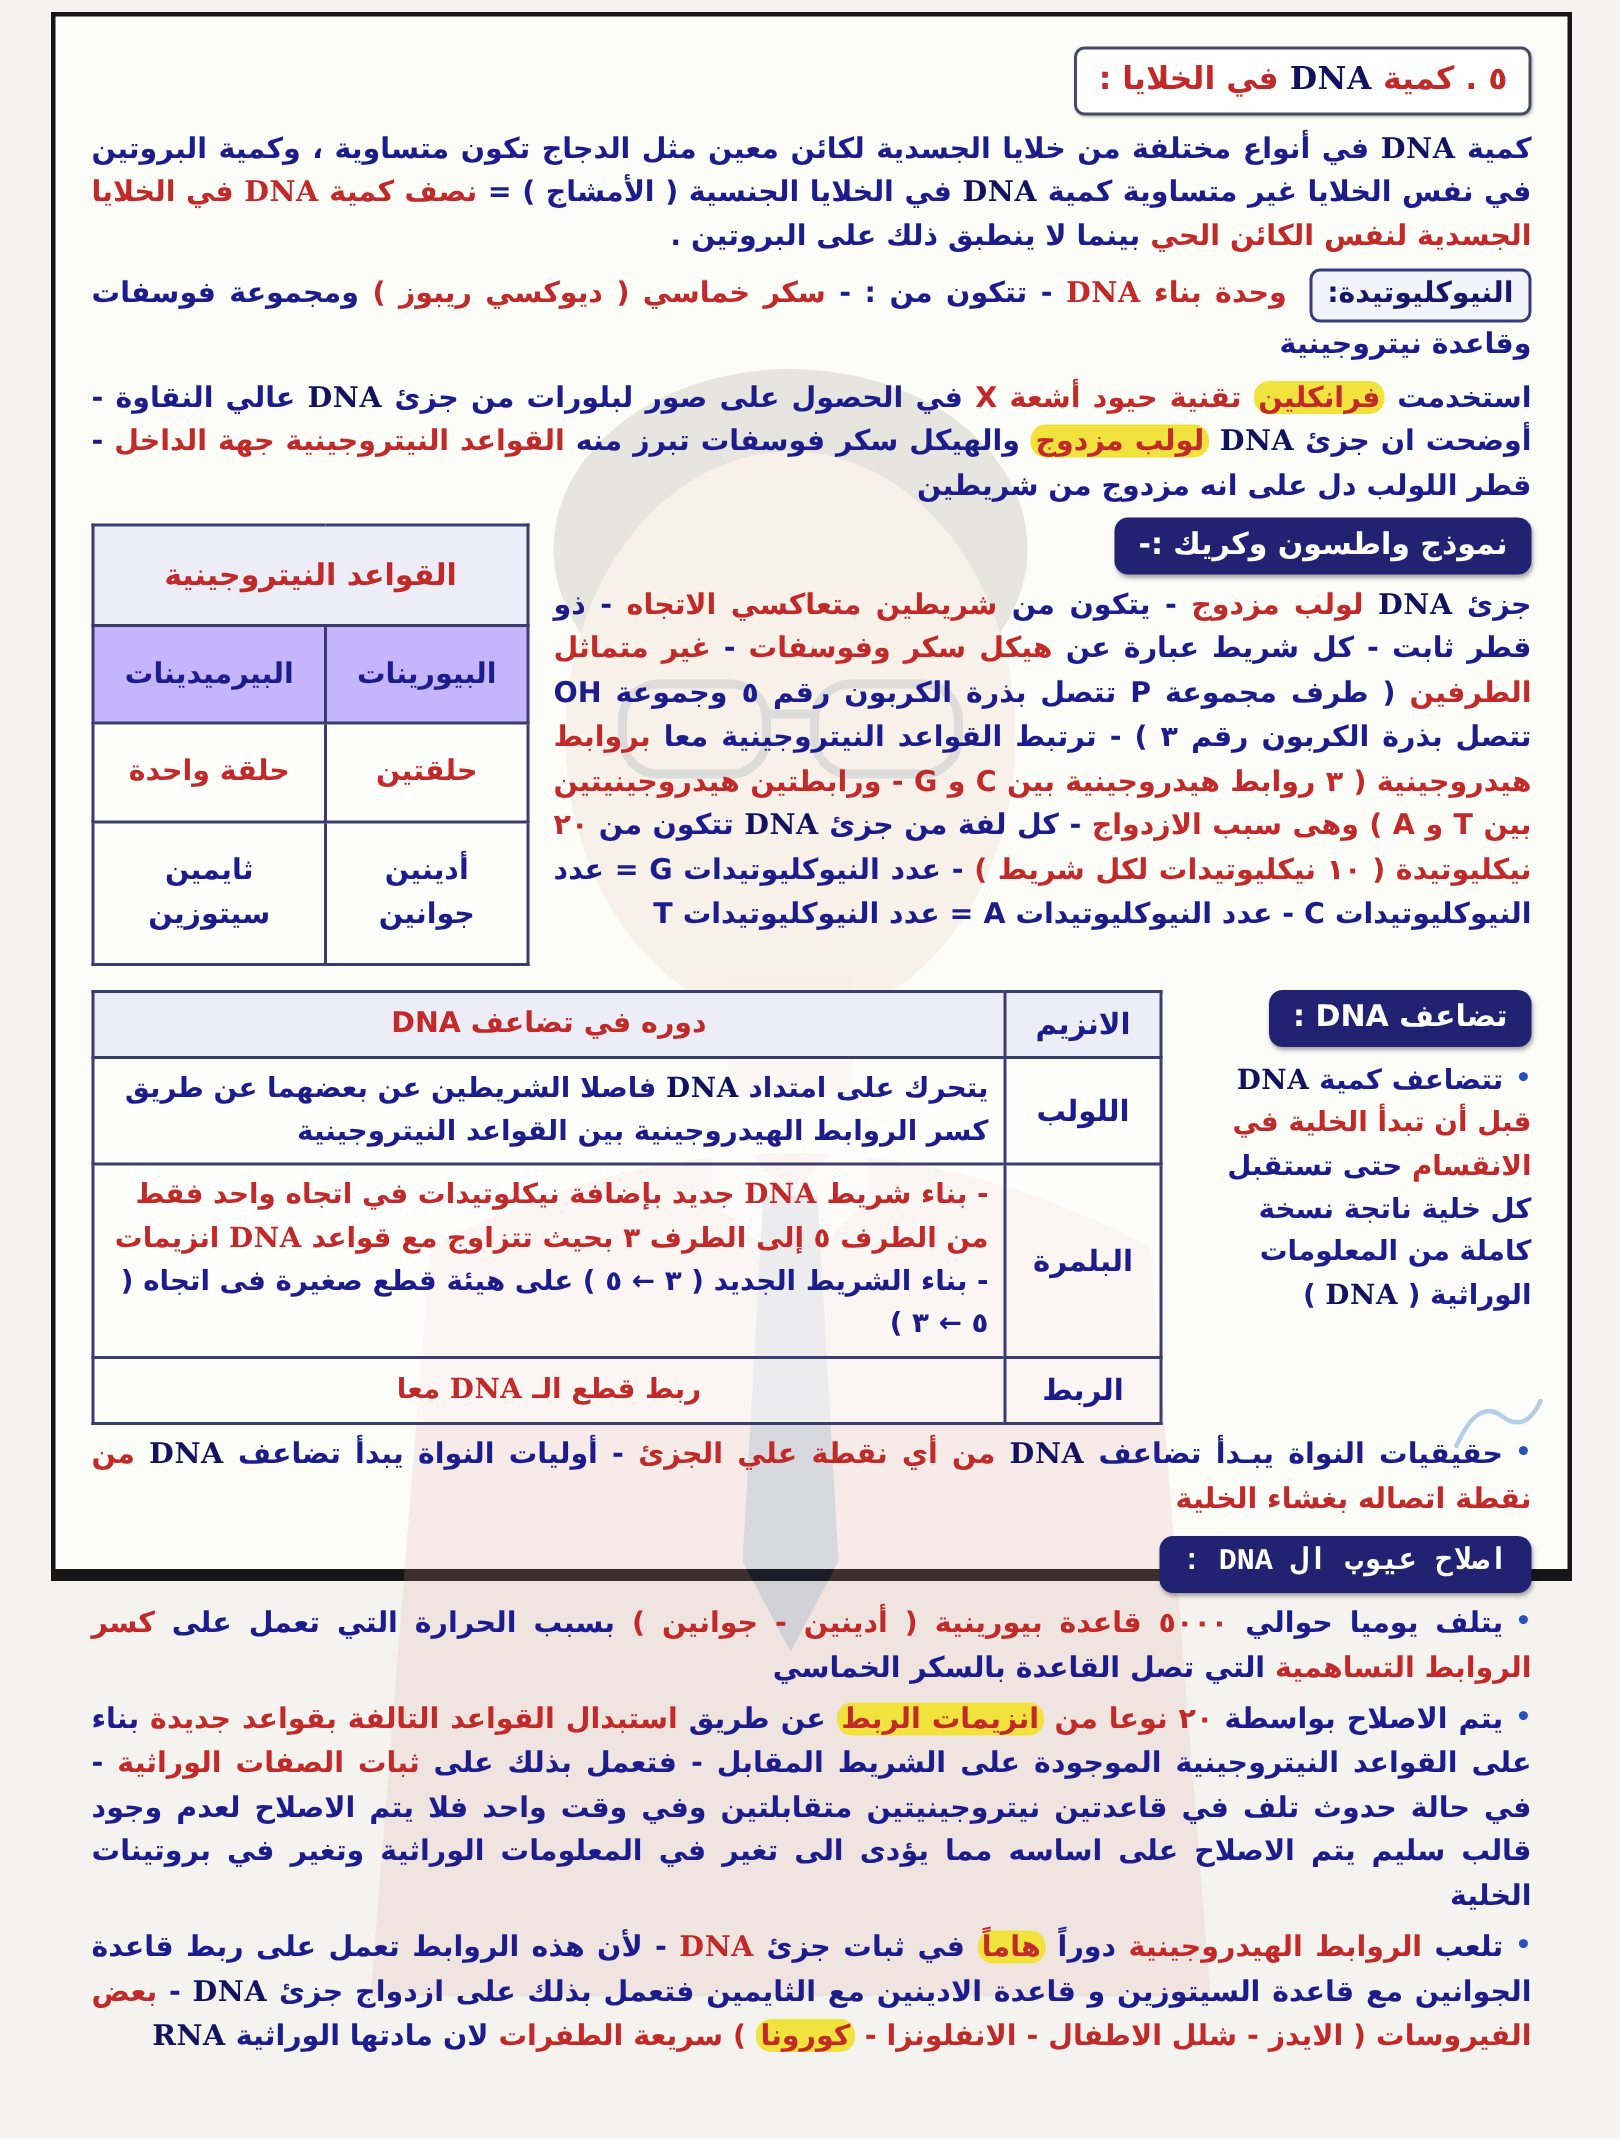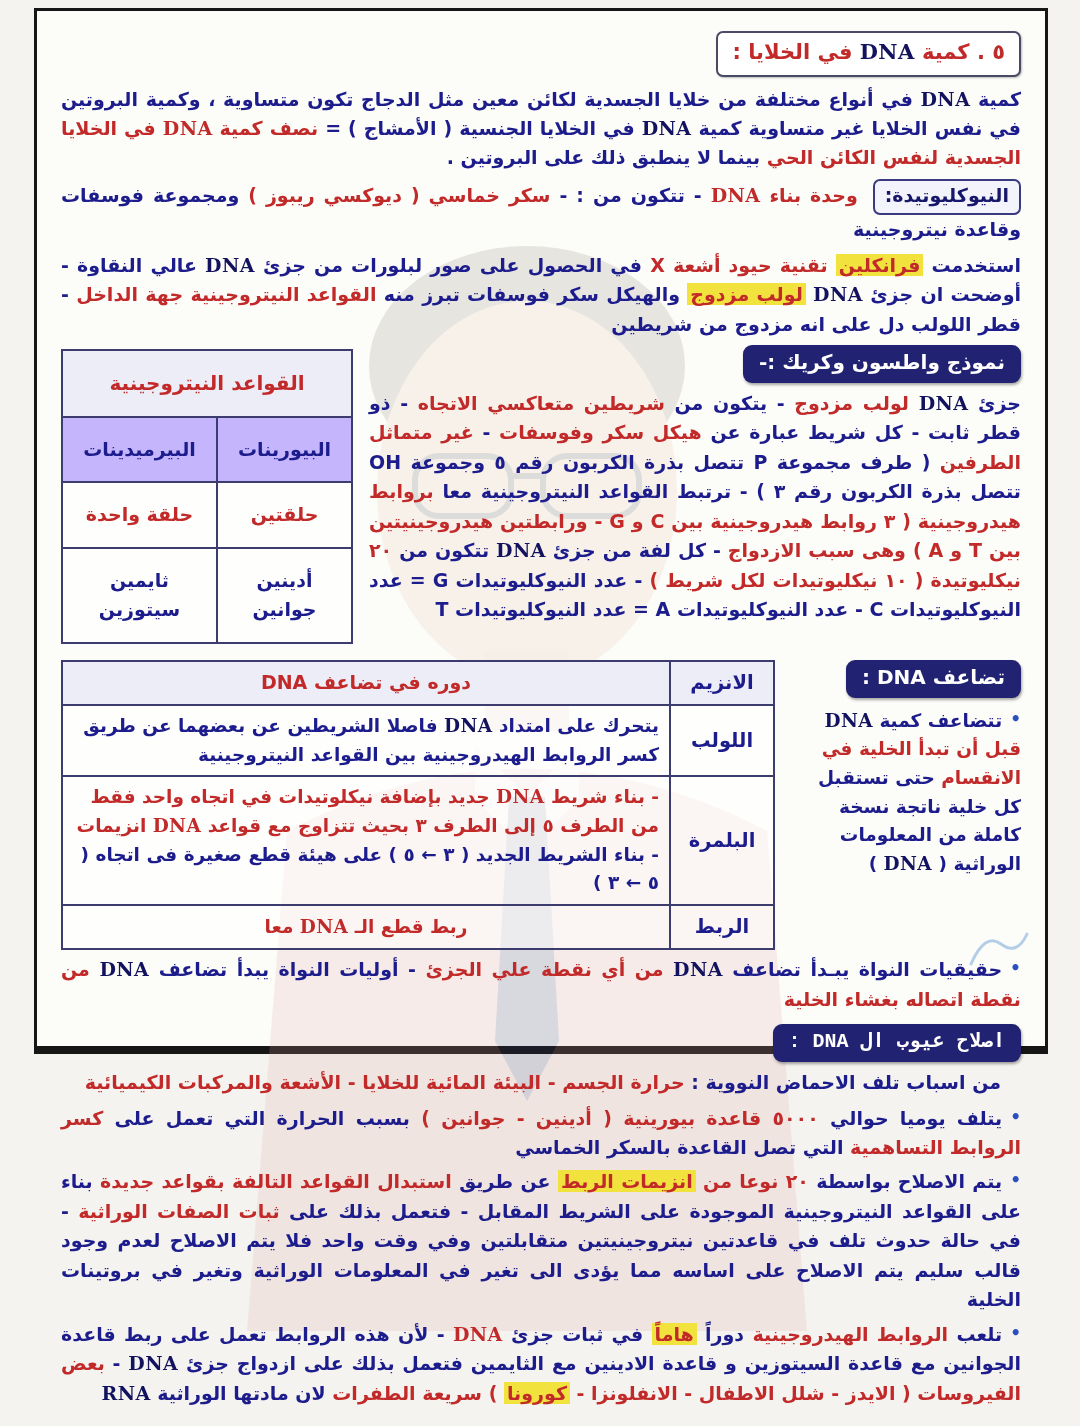--- a/index.html
+++ b/index.html
@@ -11,21 +11,21 @@
   .content { position:relative; z-index:2; padding:20px 24px 0 24px; height:100%;
              font-size:19px; font-weight:bold; line-height:1.55; color:#1c1c8c; }
 
   
   .watermark { position:absolute; z-index:1; left:210px; top:140px; opacity:.18; pointer-events:none; }
   .squiggle { position:absolute; z-index:1; right:14px; bottom:70px; opacity:.65; pointer-events:none; }
 
   
   .sg-blue { color:#1c1c8c; }
   .sg-red  { color:#c22a2a; }
-  .sg-hl   { color:#c22a2a; background:#f2e23e; padding:0 3px; border-radius:0; }
+  .sg-hl   { color:#c22a2a; background:#f2e23e; padding:0 3px; border-radius:10px; }
   .sg-dna  { color:#12125e; font-family:"DejaVu Serif", serif; letter-spacing:.4px; }
   .sg-dnared { color:#c22a2a; font-family:"DejaVu Serif", serif; letter-spacing:.4px; }
 
   .tline { text-align:right; margin-bottom:8px; }
   .title-box { display:inline-block; border:2px solid #4a4a66; border-radius:7px;
                background:#ffffff; padding:3px 14px 6px; font-size:21px;
                box-shadow:1px 1px 2px rgba(0,0,0,.25); }
 
   .pill { display:inline-block; background:#222272; color:#ffffff; border-radius:9px;
           padding:2px 16px 5px; font-size:20px; font-weight:bold;
@@ -174,21 +174,20 @@
       </div>
 
       <p class="bullet">
         <span class="dot">•</span><span><span class="sg-blue">حقيقيات النواة</span><span class="sg-blue"> يبـدأ تضاعف </span><span class="sg-dna">DNA</span><span class="sg-blue"> </span><span class="sg-red">من أي نقطة علي الجزئ</span><span class="sg-blue"> - </span><span class="sg-blue">أوليات النواة</span><span class="sg-blue"> يبدأ تضاعف </span><span class="sg-dna">DNA</span><span class="sg-blue"> </span><span class="sg-red">من نقطة اتصاله بغشاء الخلية</span></span>
       </p>
 
       <div class="repair-line">
         <span class="pill">اصلاح عيوب ال DNA :</span>
       </div>
 
-      <p class="para indent"><span class="sg-blue">من اسباب تلف الاحماض النووية : </span><span class="sg-red">حرارة الجسم - البيئة المائية للخلايا - الأشعة والمركبات الكيميائية</span></p>
 
       <p class="bullet">
         <span class="dot">•</span><span><span class="sg-blue">يتلف يوميا حوالي </span><span class="sg-red">٥٠٠٠ قاعدة بيورينية ( أدينين - جوانين )</span><span class="sg-blue"> بسبب الحرارة التي تعمل على </span><span class="sg-red">كسر الروابط التساهمية</span><span class="sg-blue"> التي تصل القاعدة بالسكر الخماسي</span></span>
       </p>
       <p class="bullet">
         <span class="dot">•</span><span><span class="sg-blue">يتم الاصلاح بواسطة </span><span class="sg-red">٢٠ نوعا من </span><span class="sg-hl">انزيمات الربط</span><span class="sg-blue"> عن طريق </span><span class="sg-red">استبدال القواعد التالفة بقواعد جديدة</span><span class="sg-blue"> بناء على القواعد النيتروجينية الموجودة على الشريط المقابل - فتعمل بذلك على </span><span class="sg-red">ثبات الصفات الوراثية</span><span class="sg-blue"> - في حالة حدوث تلف في قاعدتين نيتروجينيتين متقابلتين وفي وقت واحد فلا يتم الاصلاح لعدم وجود قالب سليم يتم الاصلاح على اساسه مما يؤدى الى تغير في المعلومات الوراثية وتغير في بروتينات الخلية</span></span>
       </p>
       <p class="bullet">
         <span class="dot">•</span><span><span class="sg-blue">تلعب </span><span class="sg-red">الروابط الهيدروجينية</span><span class="sg-blue"> دوراً </span><span class="sg-hl">هاماً</span><span class="sg-blue"> في ثبات جزئ </span><span class="sg-dnared">DNA</span><span class="sg-blue"> - لأن هذه الروابط تعمل على ربط قاعدة الجوانين مع قاعدة السيتوزين و قاعدة الادينين مع الثايمين فتعمل بذلك على ازدواج جزئ </span><span class="sg-dna">DNA</span><span class="sg-blue"> - </span><span class="sg-red">بعض الفيروسات ( الايدز - شلل الاطفال - الانفلونزا - </span><span class="sg-hl">كورونا</span><span class="sg-red"> ) سريعة الطفرات</span><span class="sg-blue"> لان مادتها الوراثية </span><span class="sg-dna">RNA</span></span>
       </p>

